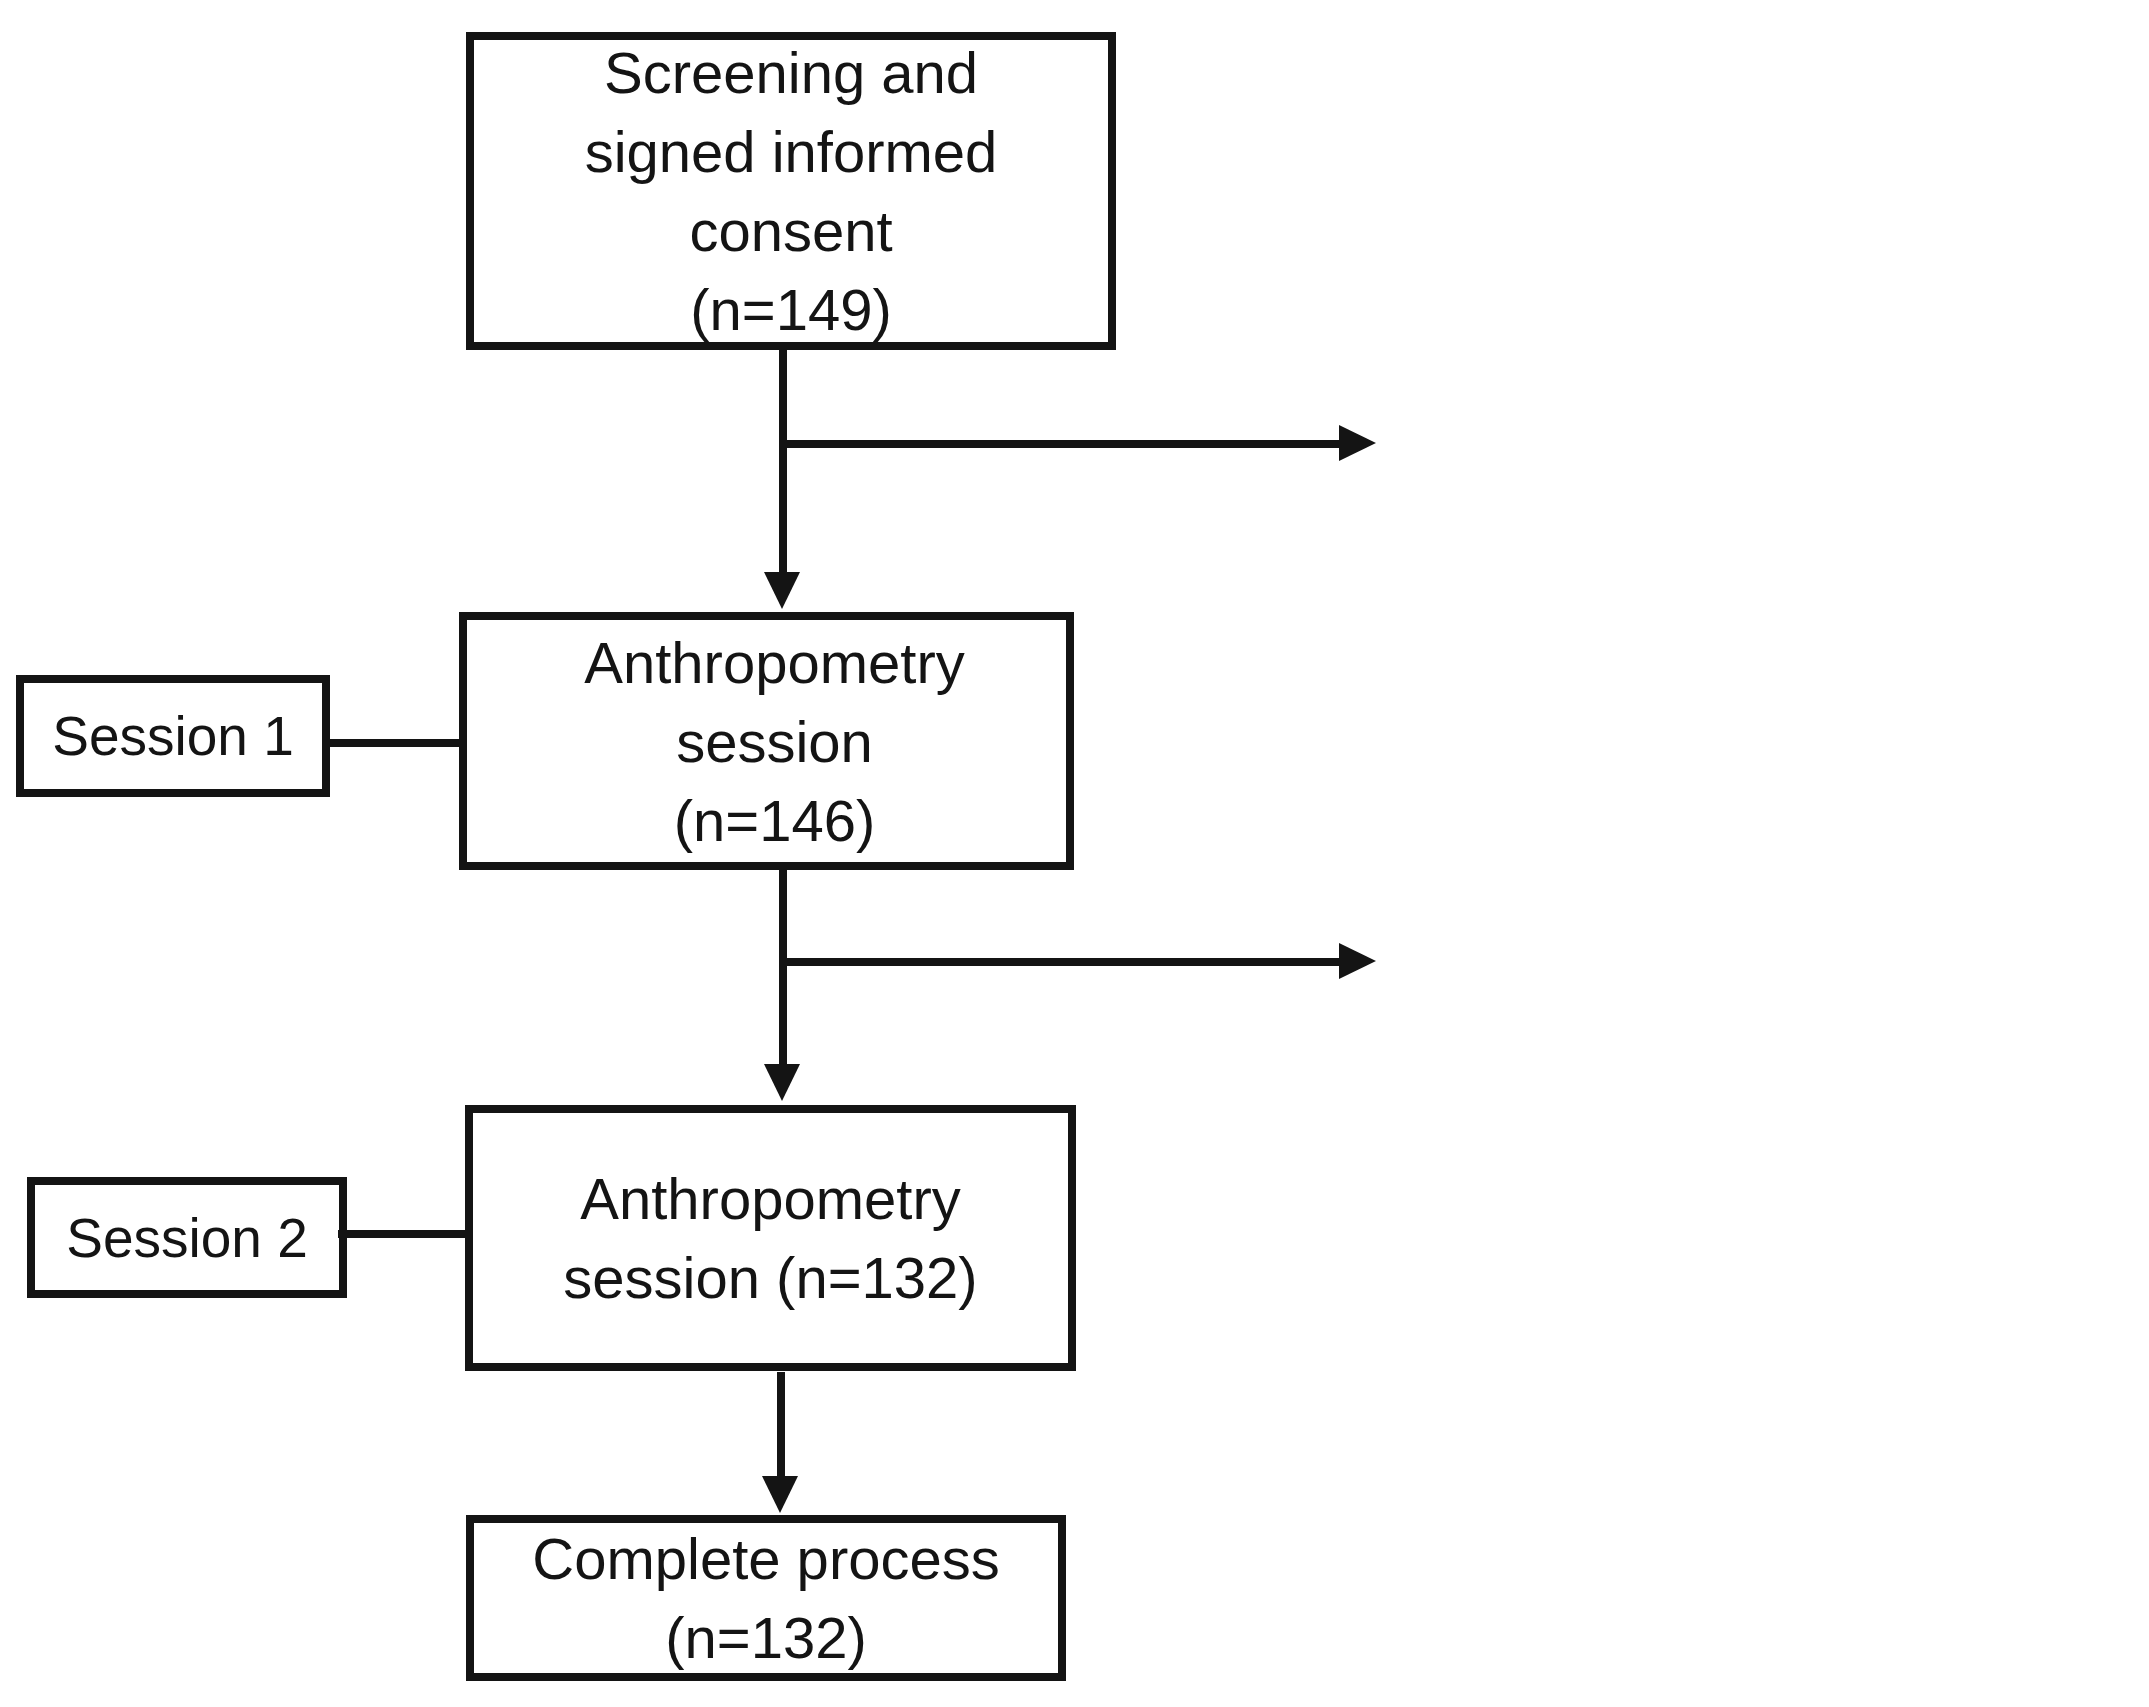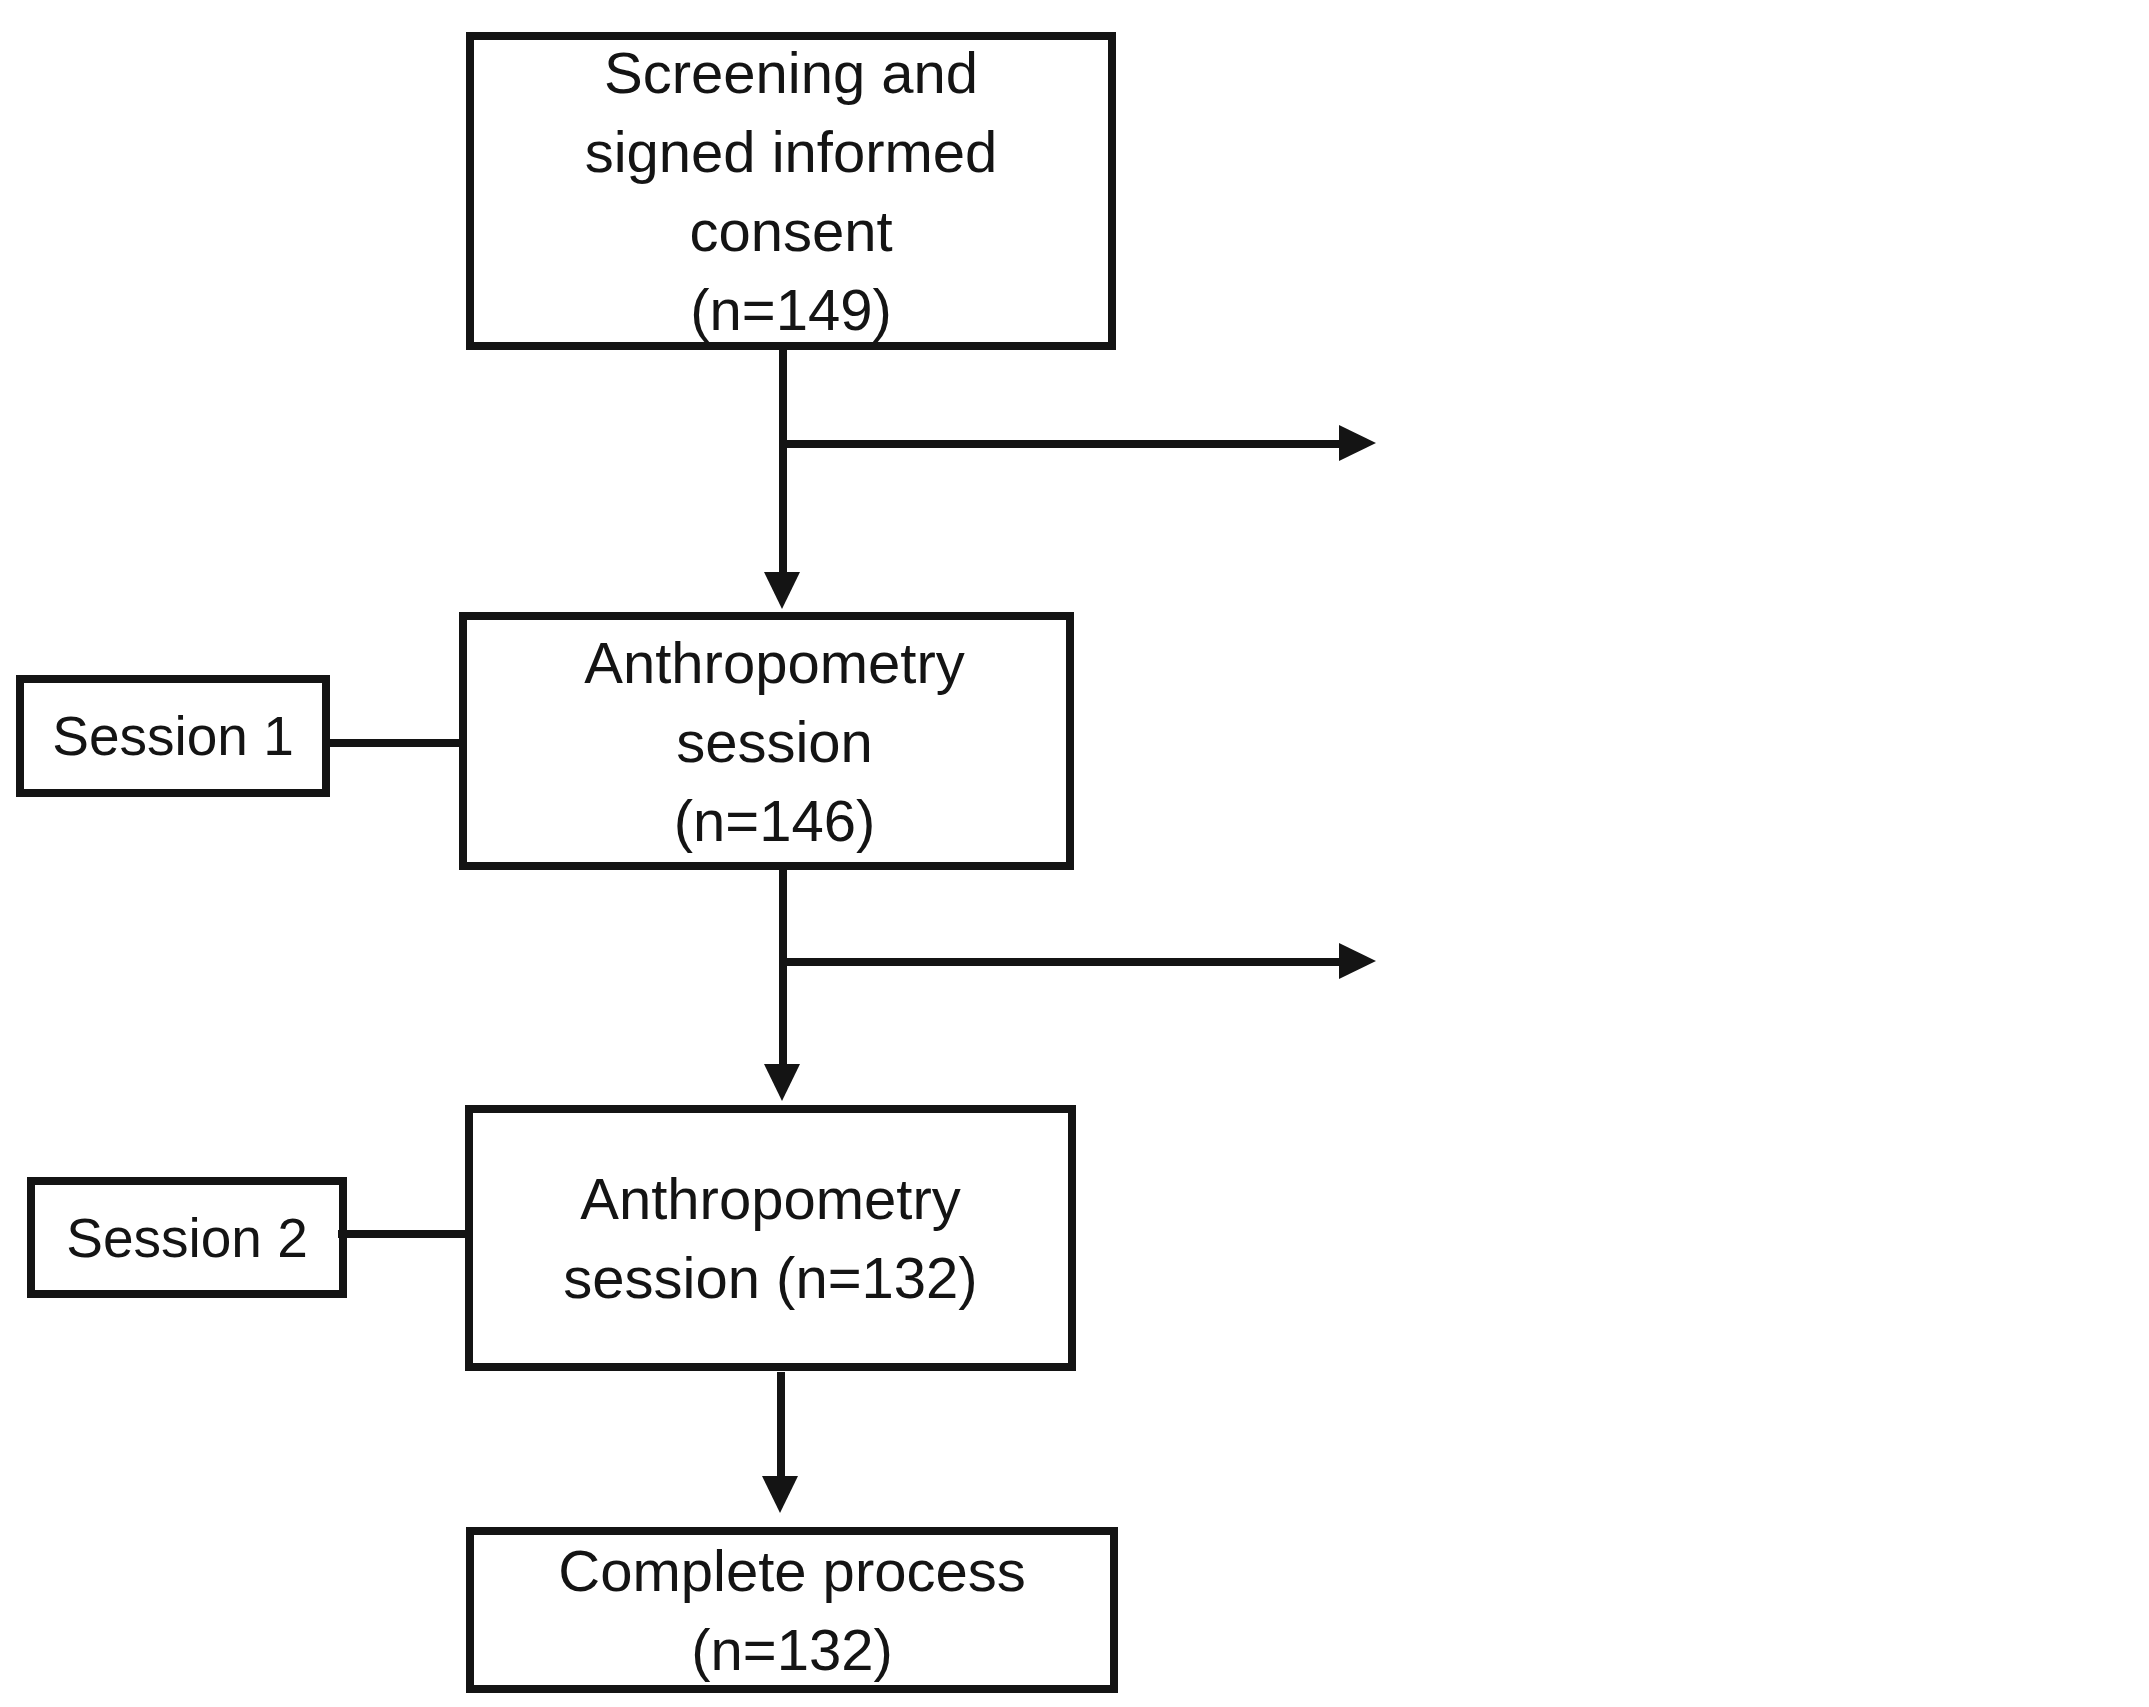--- a/index.html
+++ b/index.html
@@ -60,21 +60,21 @@
   }
 
   
   #box-screening     {left:466px;  top:32px;   width:650px; height:318px;}
   #box-not-meeting   {left:1381px; top:318px;  width:728px; height:247px;}
   #box-session1      {left:16px;   top:675px;  width:314px; height:122px;}
   #box-anthropometry {left:459px;  top:612px;  width:615px; height:258px;padding-left:16px;}
   #box-did-not-attend{left:1381px; top:798px;  width:468px; height:328px;}
   #box-session2      {left:27px;   top:1177px; width:320px; height:121px;}
   #box-intervention  {left:465px;  top:1105px; width:611px; height:266px;}
-  #box-complete      {left:466px;  top:1515px; width:652px; height:166px;margin-top:12px;}
+  #box-complete      {left:466px;  top:1515px; width:600px; height:166px;}
 
   
   #v-line-1 {left:779px; top:350px;  width:8px;   height:223px;}
   #h-branch-1{left:779px; top:440px; width:560px; height:8px;}
   #h-conn-1 {left:330px; top:739px;  width:129px; height:8px;}
   #v-line-2 {left:779px; top:870px;  width:8px;   height:196px;}
   #h-branch-2{left:779px; top:958px;width:560px; height:8px;}
   #h-conn-2 {left:338px; top:1230px; width:127px; height:8px;}
   #v-line-3 {left:777px; top:1372px; width:8px;   height:106px;}
 

